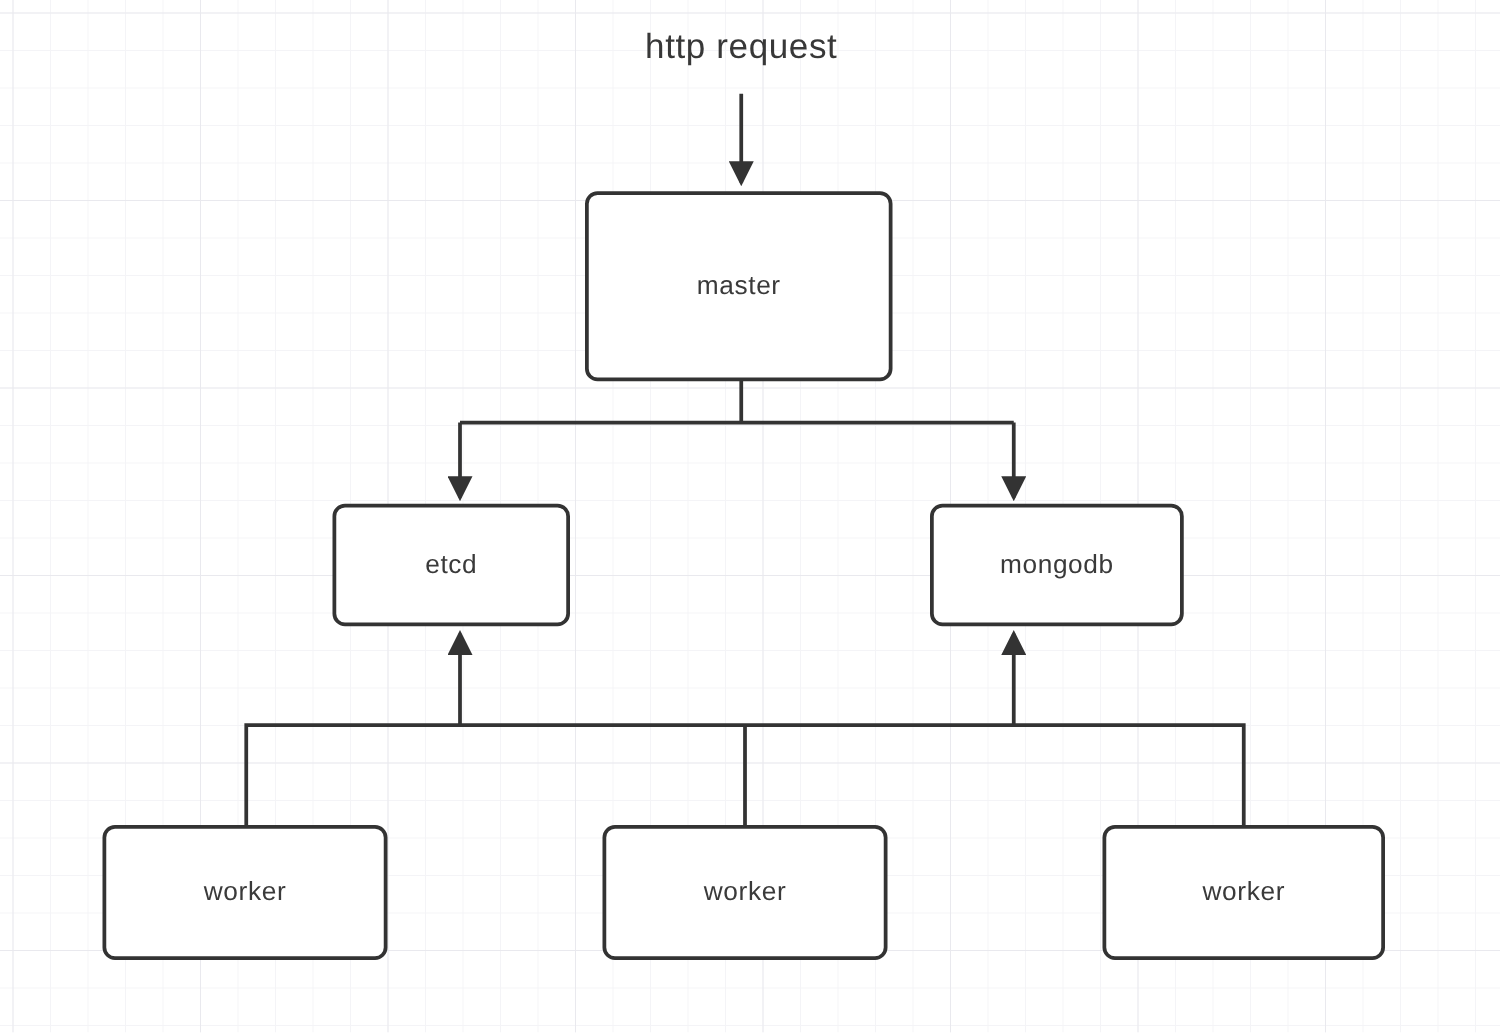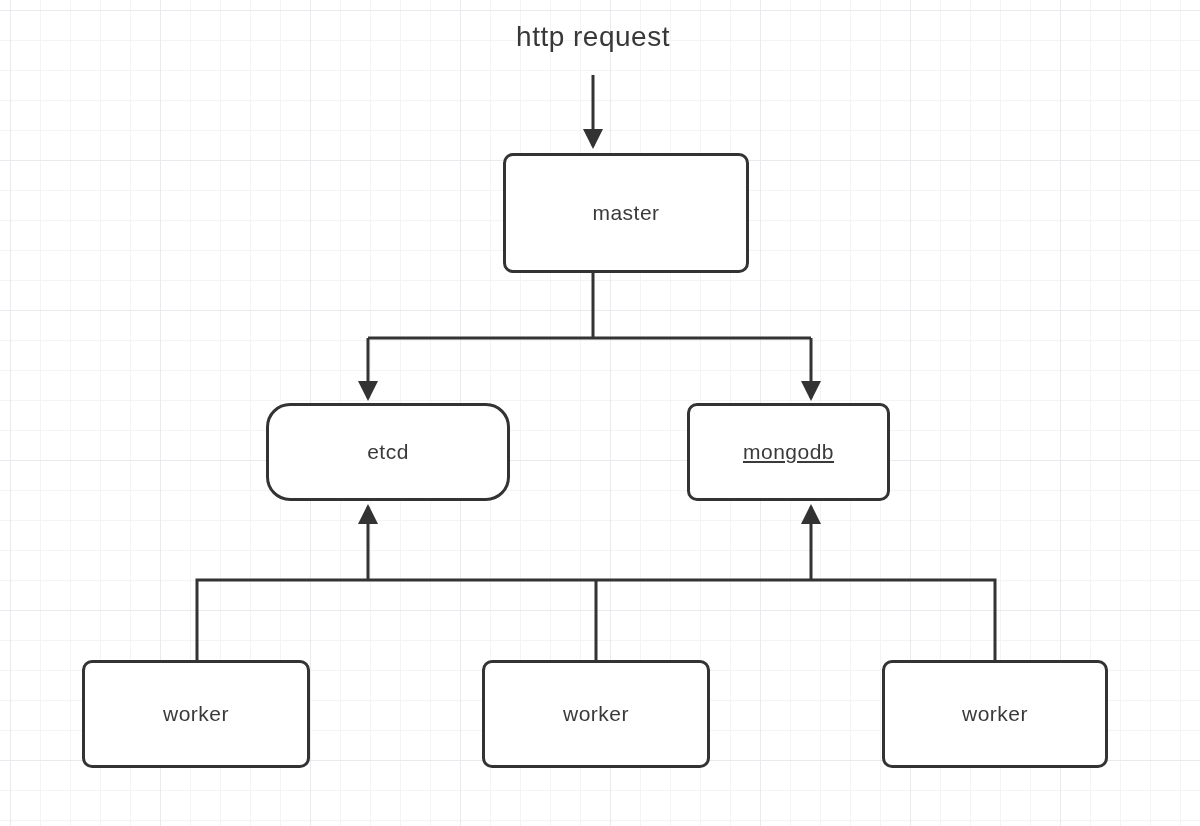--- a/index.html
+++ b/index.html
@@ -51,23 +51,23 @@
     letter-spacing: 0.5px;
   }
   .free-text {
     position: absolute;
     color: #383838;
     font-size: 28px;
     letter-spacing: 0.5px;
     white-space: nowrap;
     transform: translateX(-50%);
   }
-  .node-master  { left: 468px; top: 153px; width: 246px; height: 120px; margin-left: 35px; }
-  .node-etcd    { left: 266px; top: 403px; width: 244px; height:  98px; border-radius: 24px; }
-  .node-mongodb { left: 687px; top: 403px; width: 203px; height:  98px; text-decoration: underline; }
+  .node-master  { left: 468px; top: 153px; width: 246px; height: 152px; }
+  .node-etcd    { left: 266px; top: 403px; width: 190px; height:  98px; }
+  .node-mongodb { left: 744px; top: 403px; width: 203px; height:  98px; }
   .node-worker1 { left:  82px; top: 660px; width: 228px; height: 108px; }
   .node-worker2 { left: 482px; top: 660px; width: 228px; height: 108px; }
   .node-worker3 { left: 882px; top: 660px; width: 226px; height: 108px; }
   .title-http   { left: 593px; top: 21px; }
 </style>
 </head>
 <body>
 
 <div class="canvas">
 

